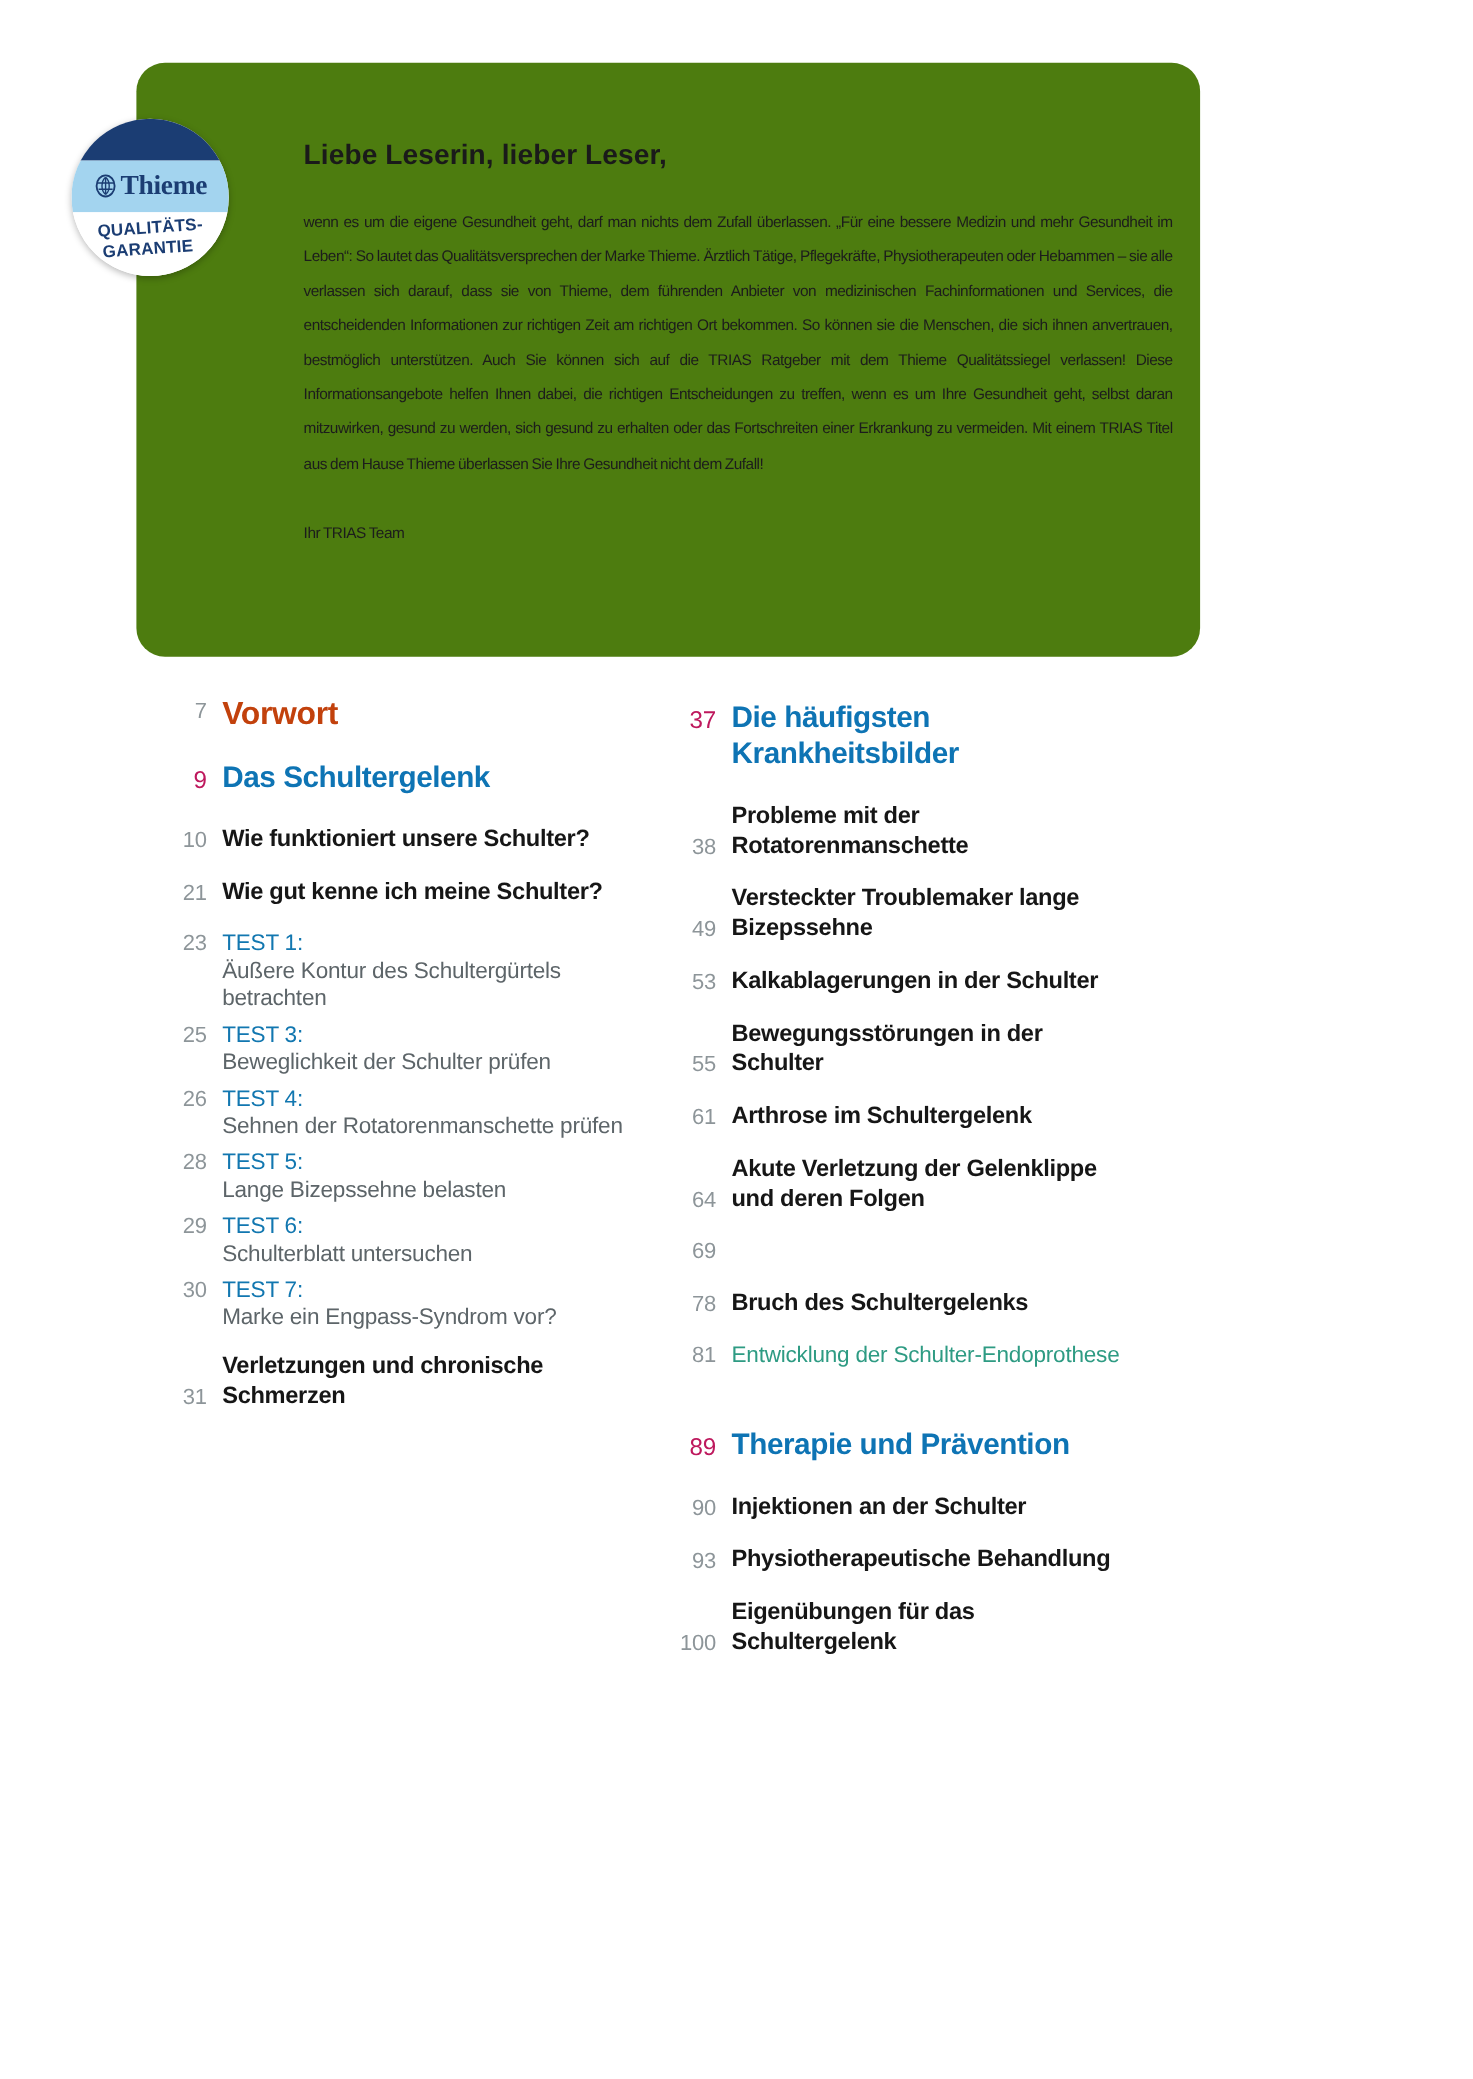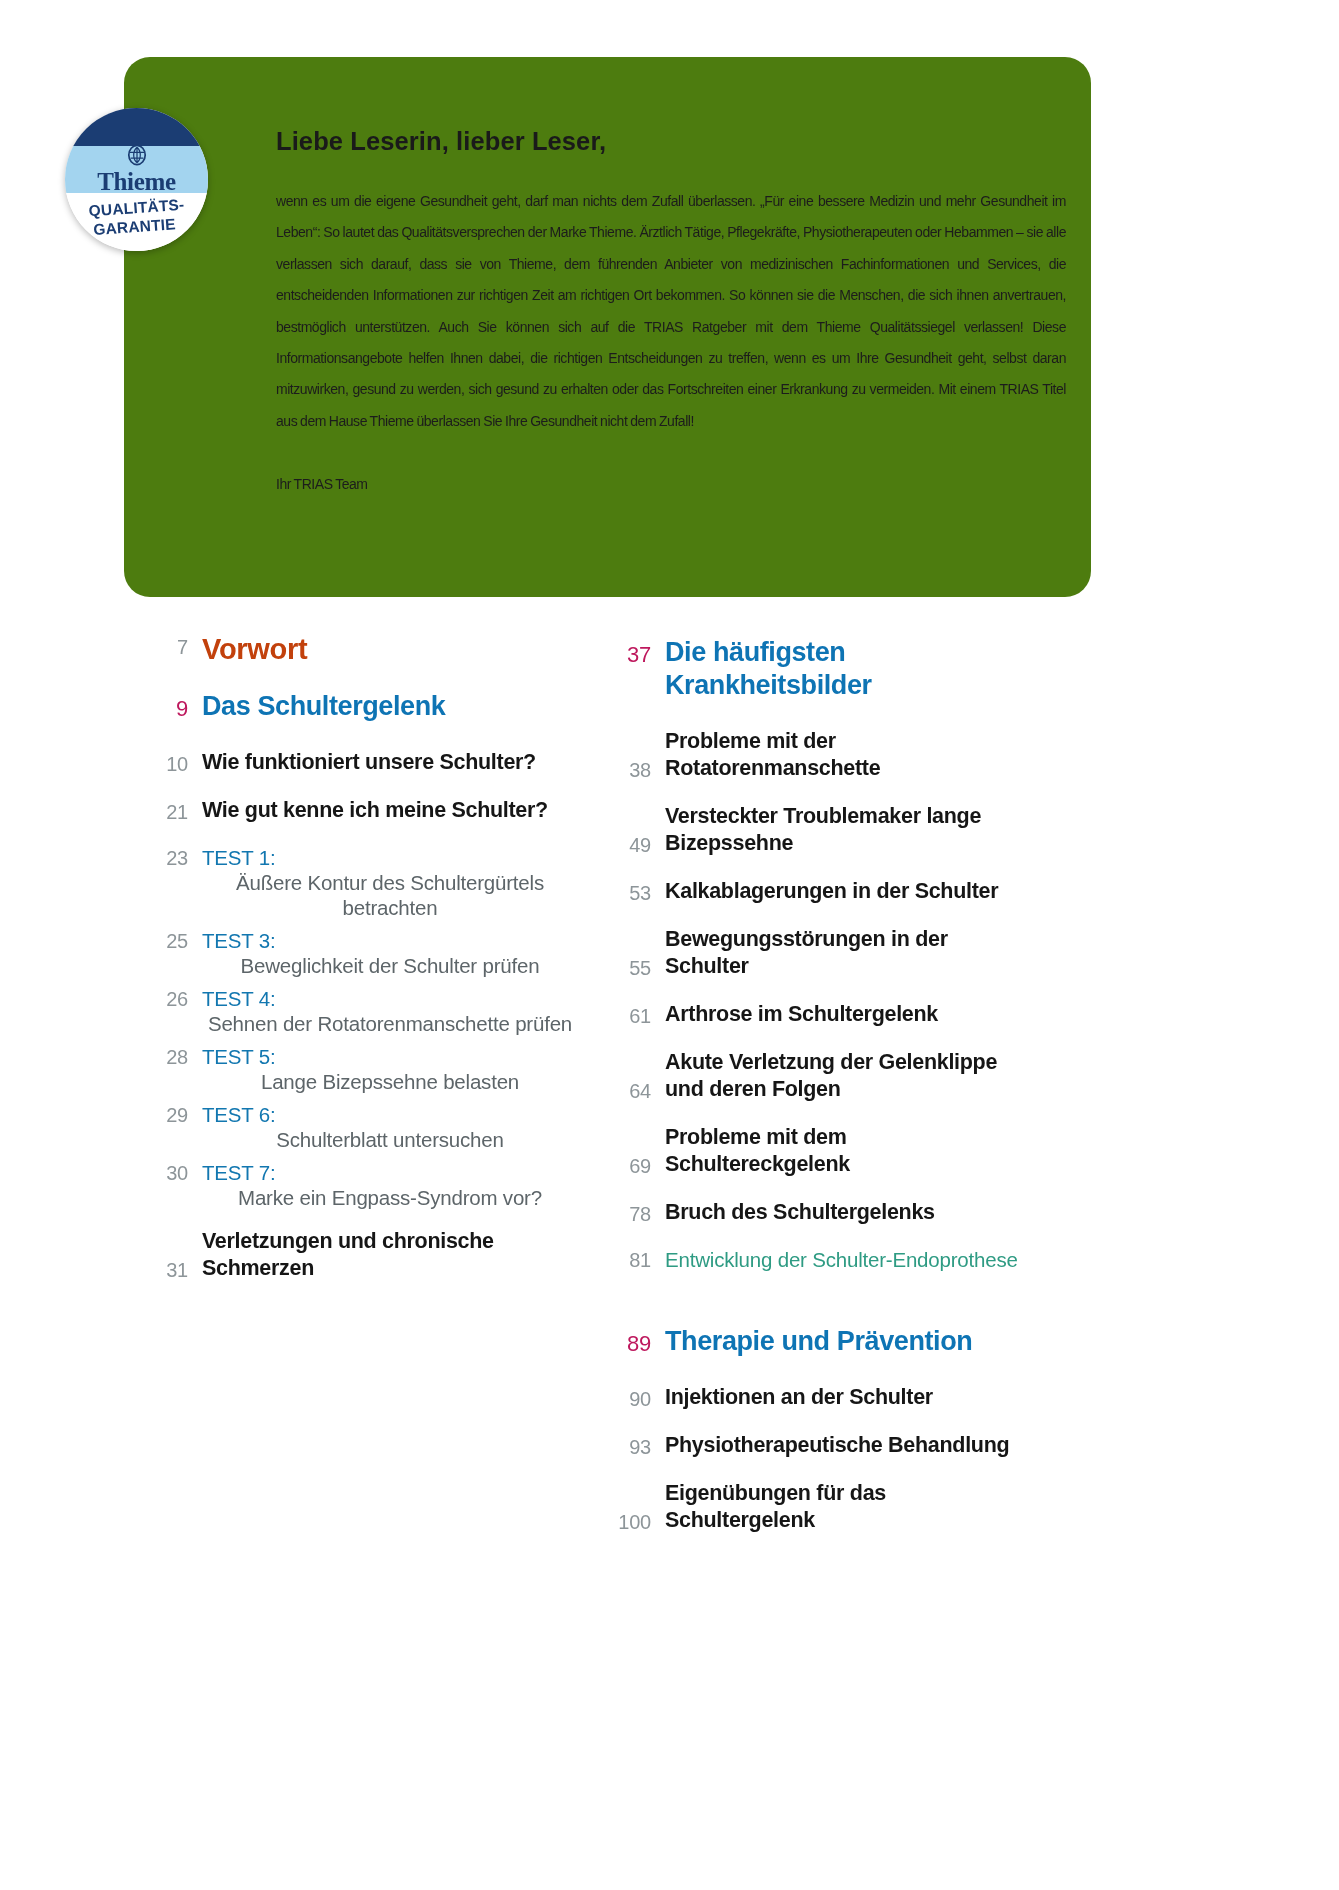--- a/index.html
+++ b/index.html
@@ -89,21 +89,20 @@
     background: #a3d4ef;
     display: flex;
     align-items: center;
     justify-content: center;
   }
   #seal-brand-wrap {
     display: flex;
     align-items: center;
     gap: 3px;
     transform: translateY(-1px);
-    flex-direction: column;
   }
   #seal-logo-mark {
     width: 22px;
     height: 22px;
     flex: 0 0 auto;
   }
   #seal-brand {
     font-family: "Liberation Serif", serif;
     font-size: 25px;
     font-weight: bold;
@@ -212,21 +211,20 @@
     color: #1277b0;
     font-weight: normal;
     letter-spacing: -0.2px;
   }
   .kind-test .test-desc {
     display: block;
     font-size: 20.5px;
     color: #5d6569;
     font-weight: normal;
     letter-spacing: -0.2px;
-    text-align: center;
   }
 
   .kind-green { margin-bottom: 26px; }
   .kind-green .toc-num { font-size: 20px; padding-top: 2px; }
   .kind-green .toc-text {
     font-size: 20.5px;
     font-weight: normal;
     color: #2e9b83;
     line-height: 26px;
     letter-spacing: -0.2px;
@@ -357,21 +355,20 @@
       <div class="toc-entry kind-item">
         <div class="toc-num">61</div>
         <div class="toc-text">Arthrose im Schultergelenk</div>
       </div>
       <div class="toc-entry kind-item">
         <div class="toc-num">64</div>
         <div class="toc-text">Akute Verletzung der Gelenklippe und deren Folgen</div>
       </div>
       <div class="toc-entry kind-item">
         <div class="toc-num">69</div>
-        <div class="toc-text">Probleme mit dem Schultereckgelenk</div>
       </div>
       <div class="toc-entry kind-item">
         <div class="toc-num">78</div>
         <div class="toc-text">Bruch des Schultergelenks</div>
       </div>
       <div class="toc-entry kind-green">
         <div class="toc-num">81</div>
         <div class="toc-text">Entwicklung der Schulter-Endoprothese</div>
       </div>
       <div class="spacer-lg"></div>

